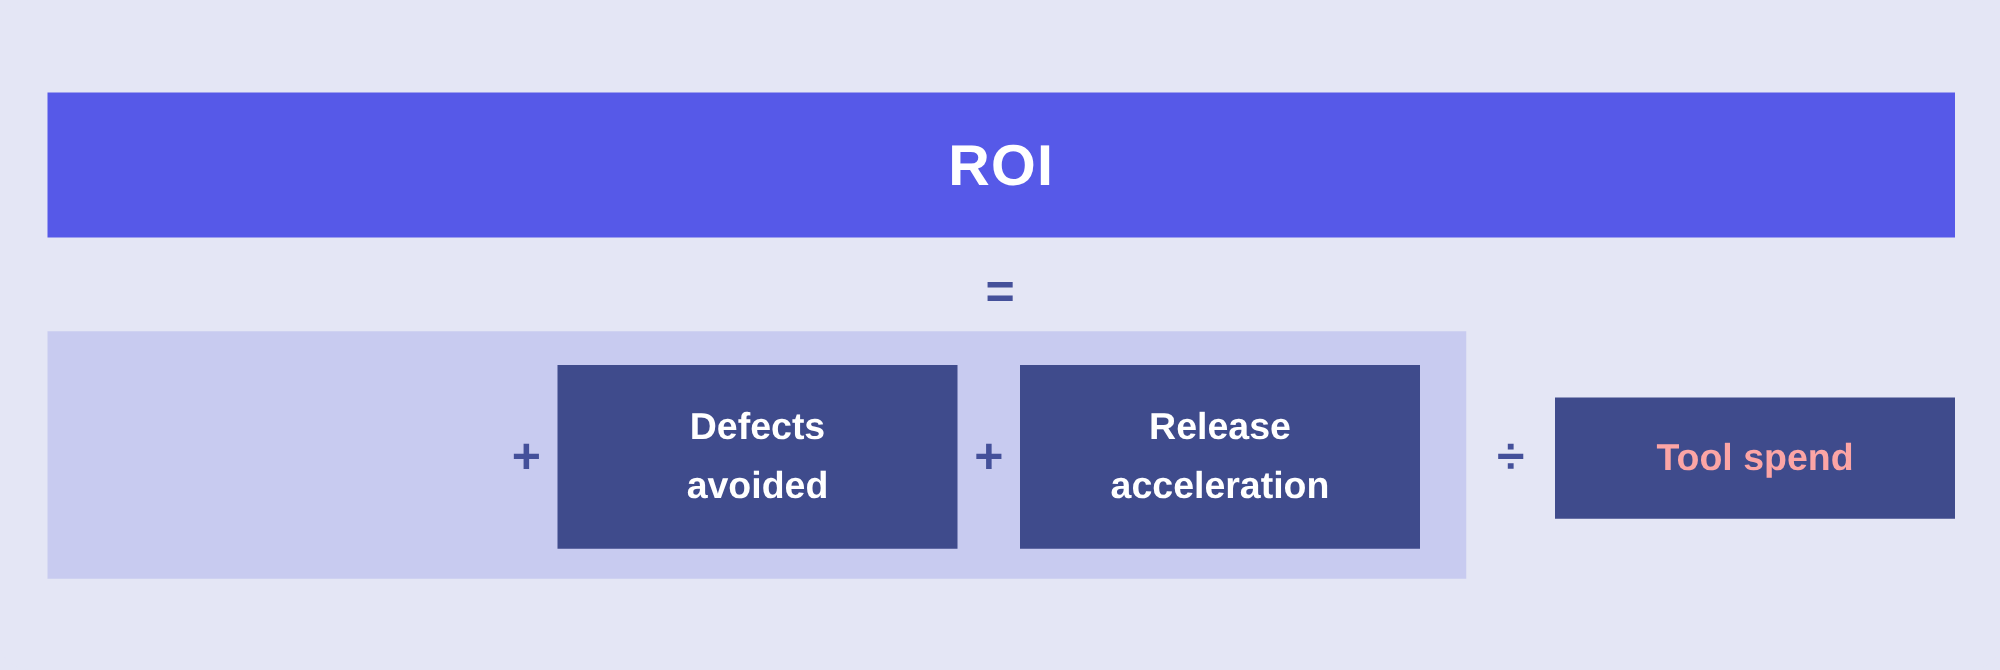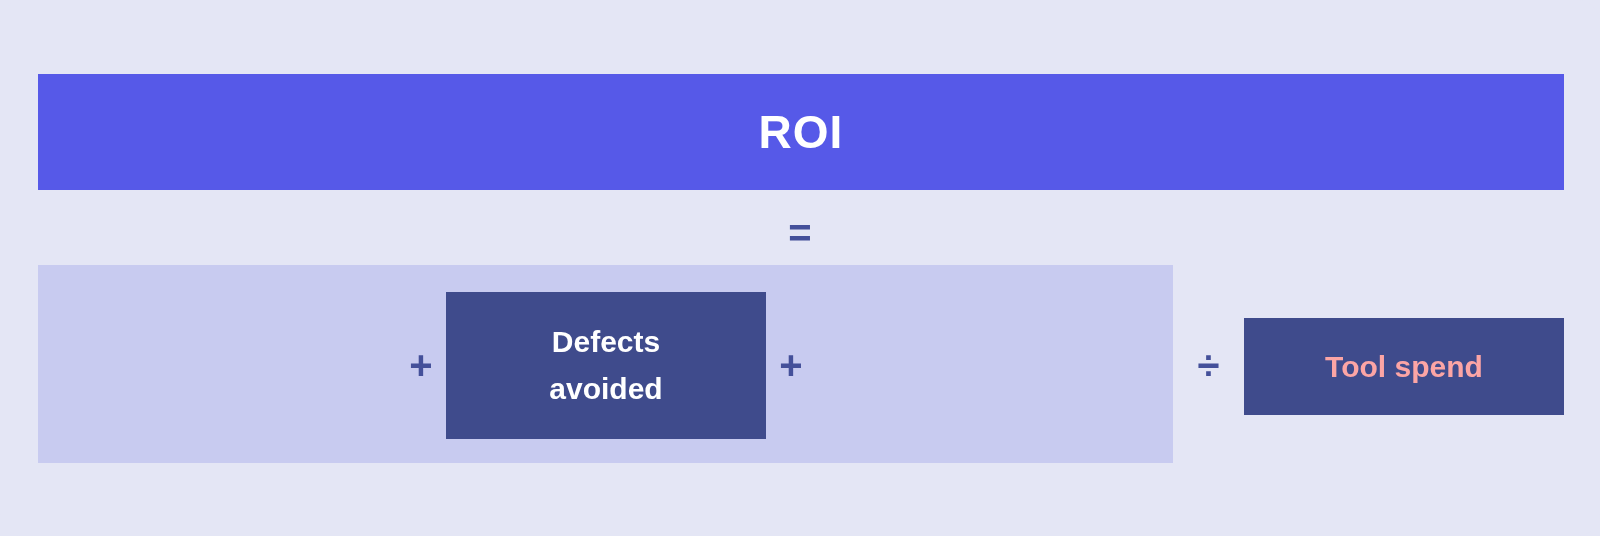--- a/index.html
+++ b/index.html
@@ -138,20 +138,24 @@
 
     <div class="term-box term-2">
       <span>Defects
 avoided</span>
     </div>
 
     <div class="plus-op plus-2">
       <span>+</span>
     </div>
 
+    <div class="term-box term-3">
+      <span>Release
+acceleration</span>
+    </div>
 
   </div>
 
   <div class="divide-op">
     <span>÷</span>
   </div>
 
   <div class="denominator-box">
     <span>Tool spend</span>
   </div>

